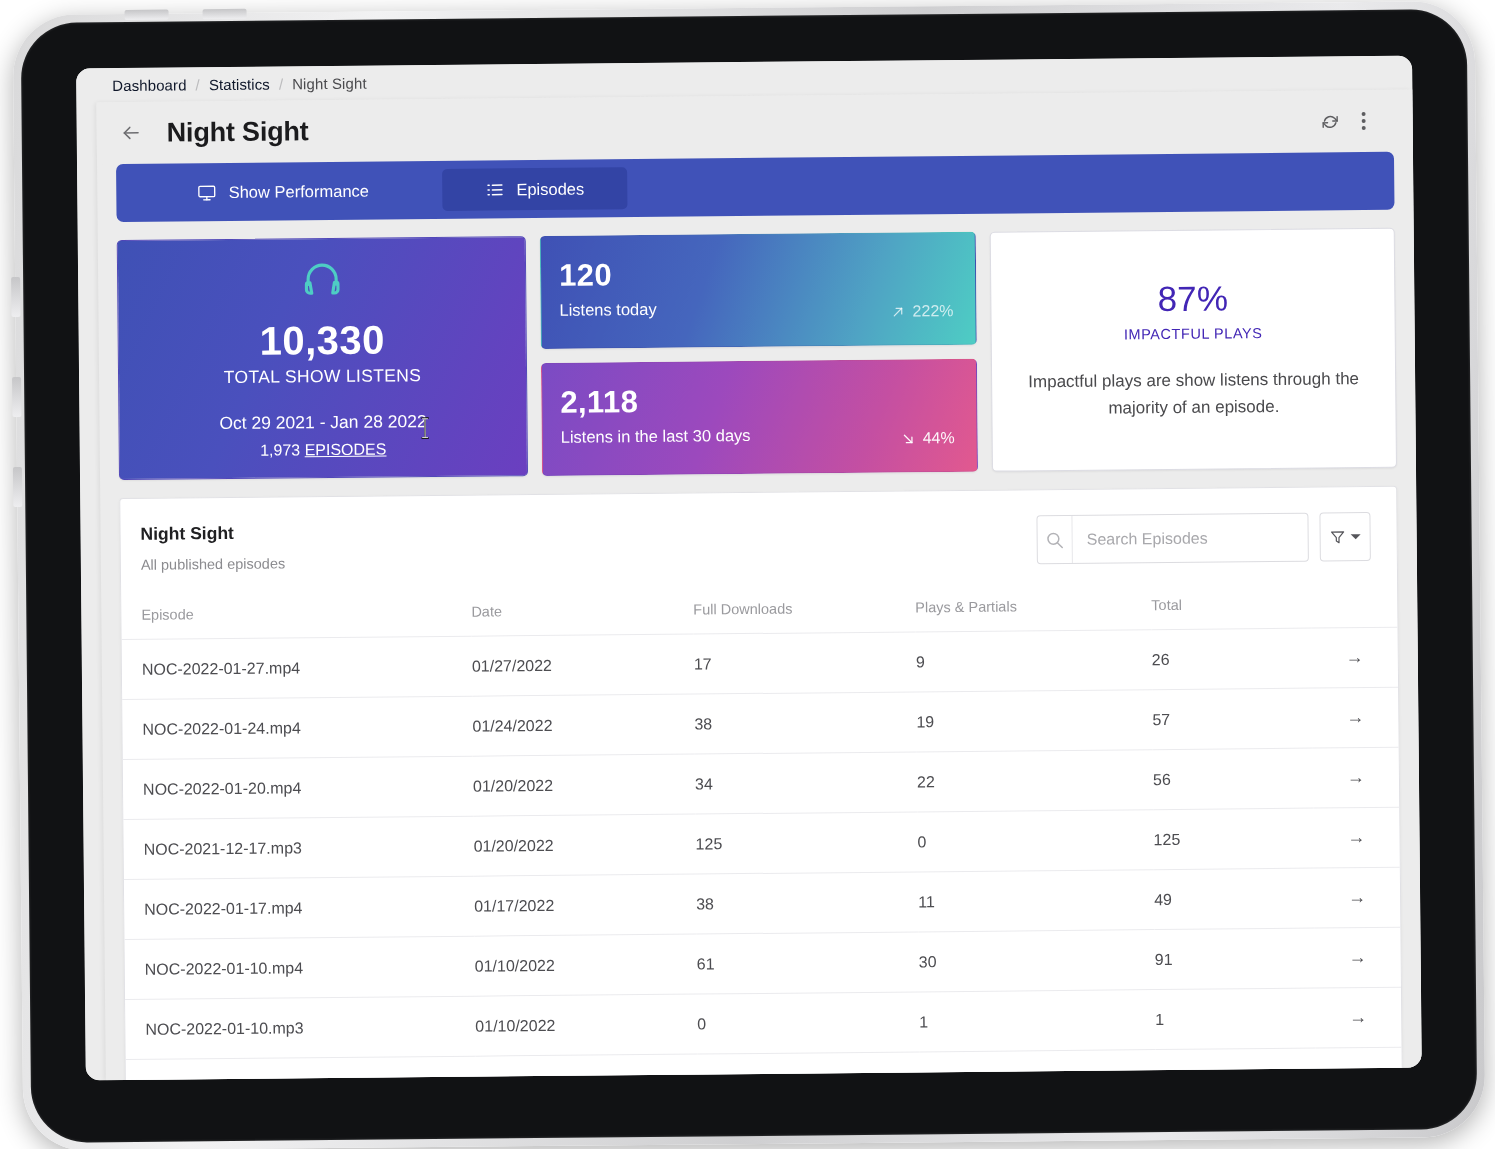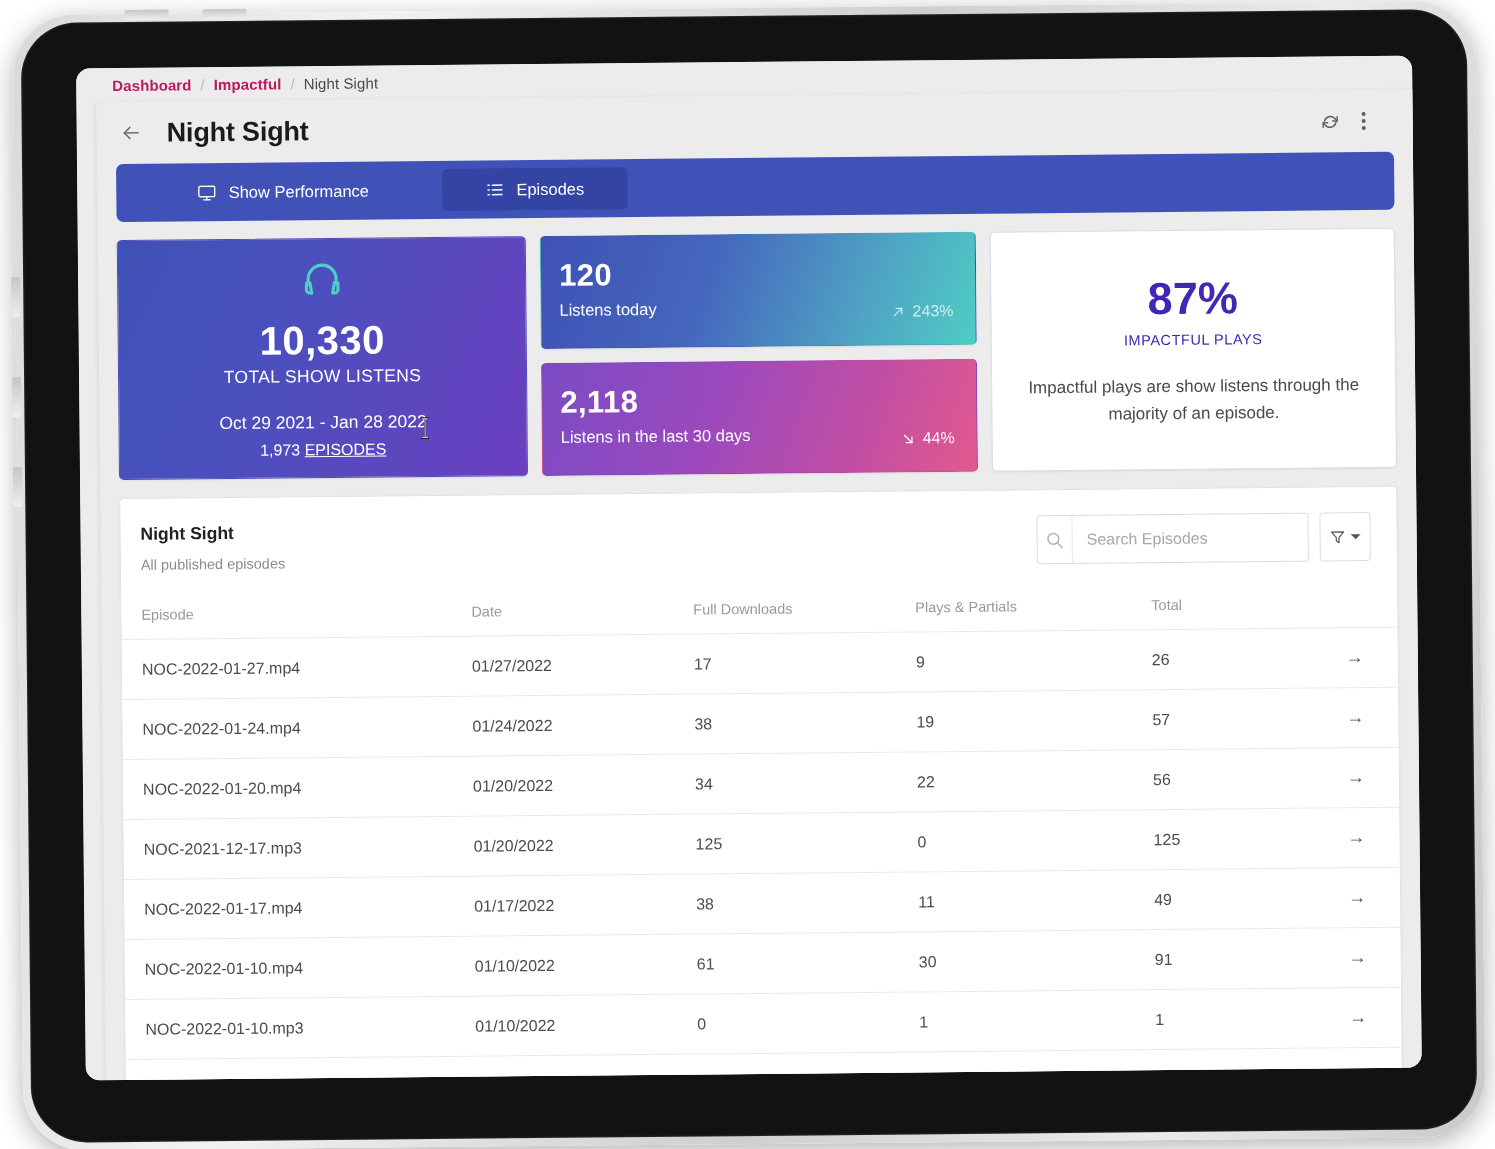--- a/index.html
+++ b/index.html
@@ -52,21 +52,21 @@
   }
   .breadcrumb {
     height: 34px;
     display: flex; align-items: center; gap: 9px;
     padding: 0 0 0 36px;
     font-size: 15px; color: #9a9a9d;
     letter-spacing: .1px;
   }
   .breadcrumb .bc-sep { color: #bcbcbe; }
   .breadcrumb .bc-current { color: #4b4b4e; }
-  .breadcrumb .bc-link { color: #be185d; font-weight: bold; }
+  .breadcrumb .bc-link { color: #0f172a; }
 
   .page-card {
     position: absolute;
     left: 20px; right: 0; top: 34px; bottom: 0;
     background: #ececec;
     border-top-left-radius: 4px;
     box-shadow: -2px 0 4px rgba(0,0,0,.06);
   }
 
   .topbar {
@@ -178,21 +178,21 @@
   .card-impact {
     flex: 1;
     background: #ffffff;
     height: 240px;
     display: flex; flex-direction: column;
     align-items: center; justify-content: center;
     text-align: center;
     padding: 0 34px;
     border-color: #dcdce3;
   }
-  .impact-pct { font-size: 45px; font-weight: bold; color: #4226b5; letter-spacing: .2px; }
+  .impact-pct { font-size: 35px; font-weight: normal; color: #4226b5; letter-spacing: .2px; }
   .impact-label {
     font-size: 14.5px; color: #4226b5; letter-spacing: .55px;
     margin-top: 7px; font-weight: 500;
   }
   .impact-desc {
     margin-top: 26px; font-size: 17px; color: #4a4a4d;
     line-height: 1.55; max-width: 340px;
   }
 
   
@@ -276,21 +276,21 @@
     <div class="nub left2"></div>
     <div class="nub left3"></div>
     <div class="frame-bezel">
       <div class="frame-screen">
 
         <div class="app">
 
           <nav class="breadcrumb">
             <span class="bc-link">Dashboard</span>
             <span class="bc-sep">/</span>
-            <span class="bc-link">Impactful</span>
+            <span class="bc-link">Statistics</span>
             <span class="bc-sep">/</span>
             <span class="bc-current">Night Sight</span>
           </nav>
 
           <div class="page-card">
 
             <div class="topbar">
               <button class="back-btn">
                 <svg width="22" height="22" viewBox="0 0 24 24" fill="none" stroke="currentColor" stroke-width="1.7" stroke-linecap="round" stroke-linejoin="round">
                   <line x1="20" y1="12" x2="5" y2="12"></line>
@@ -361,21 +361,21 @@
 
               <div class="mid-col">
                 <div class="mini-card mini-today">
                   <div class="mini-num">120</div>
                   <div class="mini-label">Listens today</div>
                   <div class="mini-delta">
                     <svg width="15" height="15" viewBox="0 0 24 24" fill="none" stroke="currentColor" stroke-width="2" stroke-linecap="round" stroke-linejoin="round">
                       <line x1="6" y1="18" x2="18" y2="6"></line>
                         <polyline points="9 6 18 6 18 15"></polyline>
                     </svg>
-                    <span>243%</span>
+                    <span>222%</span>
                   </div>
                 </div>
                 <div class="mini-card mini-30">
                   <div class="mini-num">2,118</div>
                   <div class="mini-label">Listens in the last 30 days</div>
                   <div class="mini-delta">
                     <svg width="15" height="15" viewBox="0 0 24 24" fill="none" stroke="currentColor" stroke-width="2" stroke-linecap="round" stroke-linejoin="round">
                       <line x1="6" y1="6" x2="18" y2="18"></line>
                         <polyline points="18 9 18 18 9 18"></polyline>
                     </svg>

